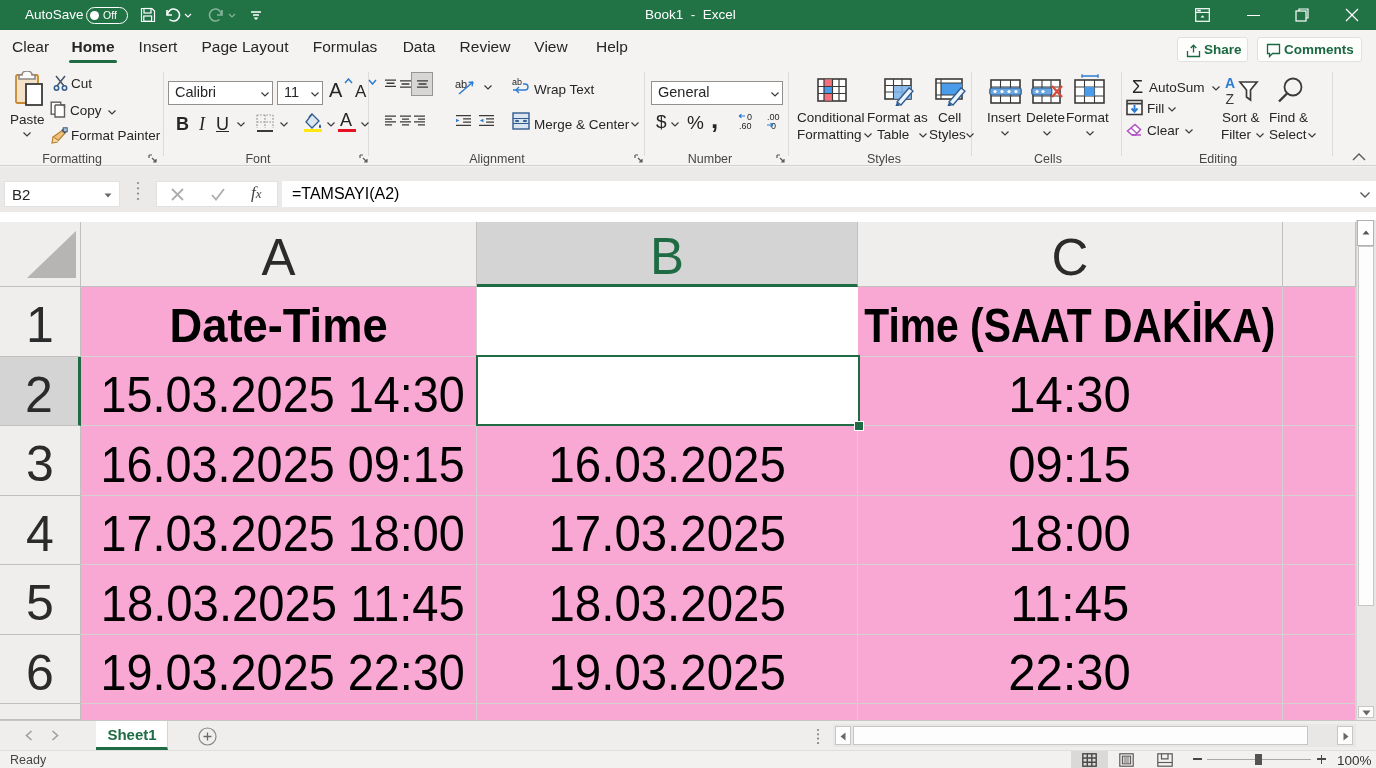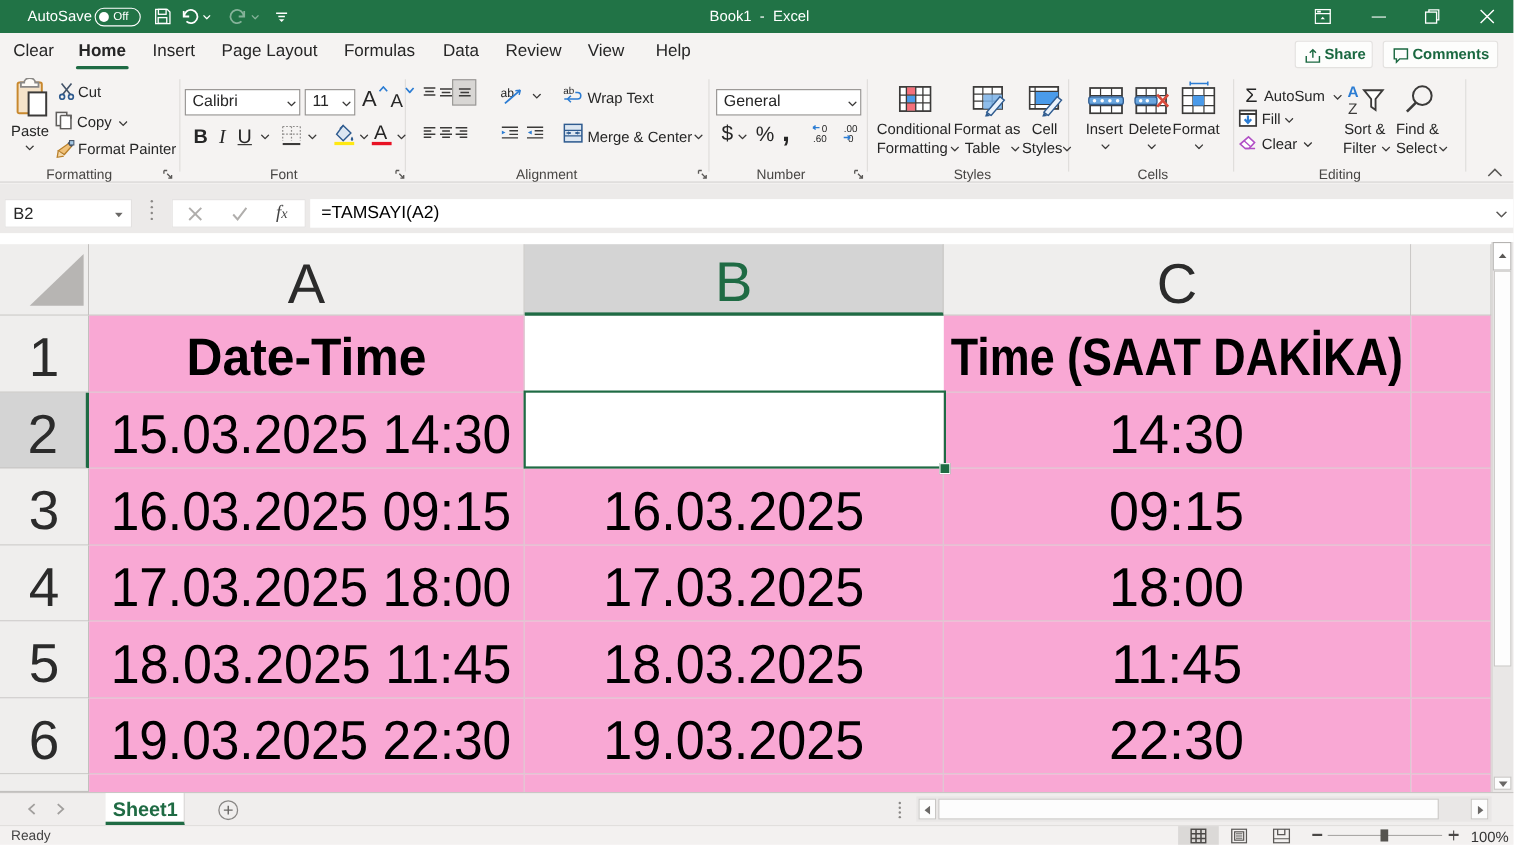--- a/index.html
+++ b/index.html
@@ -593,21 +593,21 @@
   </div>
 
   <div class="abs sheettabs" id="sheettabs">
     <svg class="abs" style="left:24px; top:9px;" width="10" height="11" viewBox="0 0 10 11">
         <path d="M7.5 1 L2.5 5.5 L7.5 10" fill="none" stroke="#a19f9d" stroke-width="1.6"></path>
       </svg>
     <svg class="abs" style="left:50px; top:9px;" width="10" height="11" viewBox="0 0 10 11">
         <path d="M2.5 1 L7.5 5.5 L2.5 10" fill="none" stroke="#a19f9d" stroke-width="1.6"></path>
       </svg>
     <div class="abs" style="left:96px; top:0; width:72px; height:29px; background:#fff; border-right:1px solid #d6d4d2; border-bottom:3px solid #1f6b44;">
-      <div class="abs" style="left:0; top:5px; width:72px; text-align:center; font-size:18px; font-weight:700; color:#1f6b44;">Sheet1</div>
+      <div class="abs" style="left:0; top:5px; width:72px; text-align:center; font-size:15px; font-weight:700; color:#1f6b44;">Sheet1</div>
     </div>
     <svg class="abs" style="left:198px; top:6px;" width="19" height="19" viewBox="0 0 19 19">
       <circle cx="9.5" cy="9.5" r="8.5" fill="none" stroke="#8a8886" stroke-width="1.2"></circle>
       <path d="M9.5 5.5 v8 M5.5 9.5 h8" stroke="#6a6866" stroke-width="1.3"></path>
     </svg>
     <svg class="abs" style="left:816px; top:7px; width:4px; height:16px;" viewBox="0 0 4 16">
         <circle cx="2" cy="2" r="1.1" fill="#8a8886"></circle>
         <circle cx="2" cy="6.3" r="1.1" fill="#8a8886"></circle>
         <circle cx="2" cy="10.6" r="1.1" fill="#8a8886"></circle>
         <circle cx="2" cy="15" r="1.1" fill="#8a8886"></circle>

